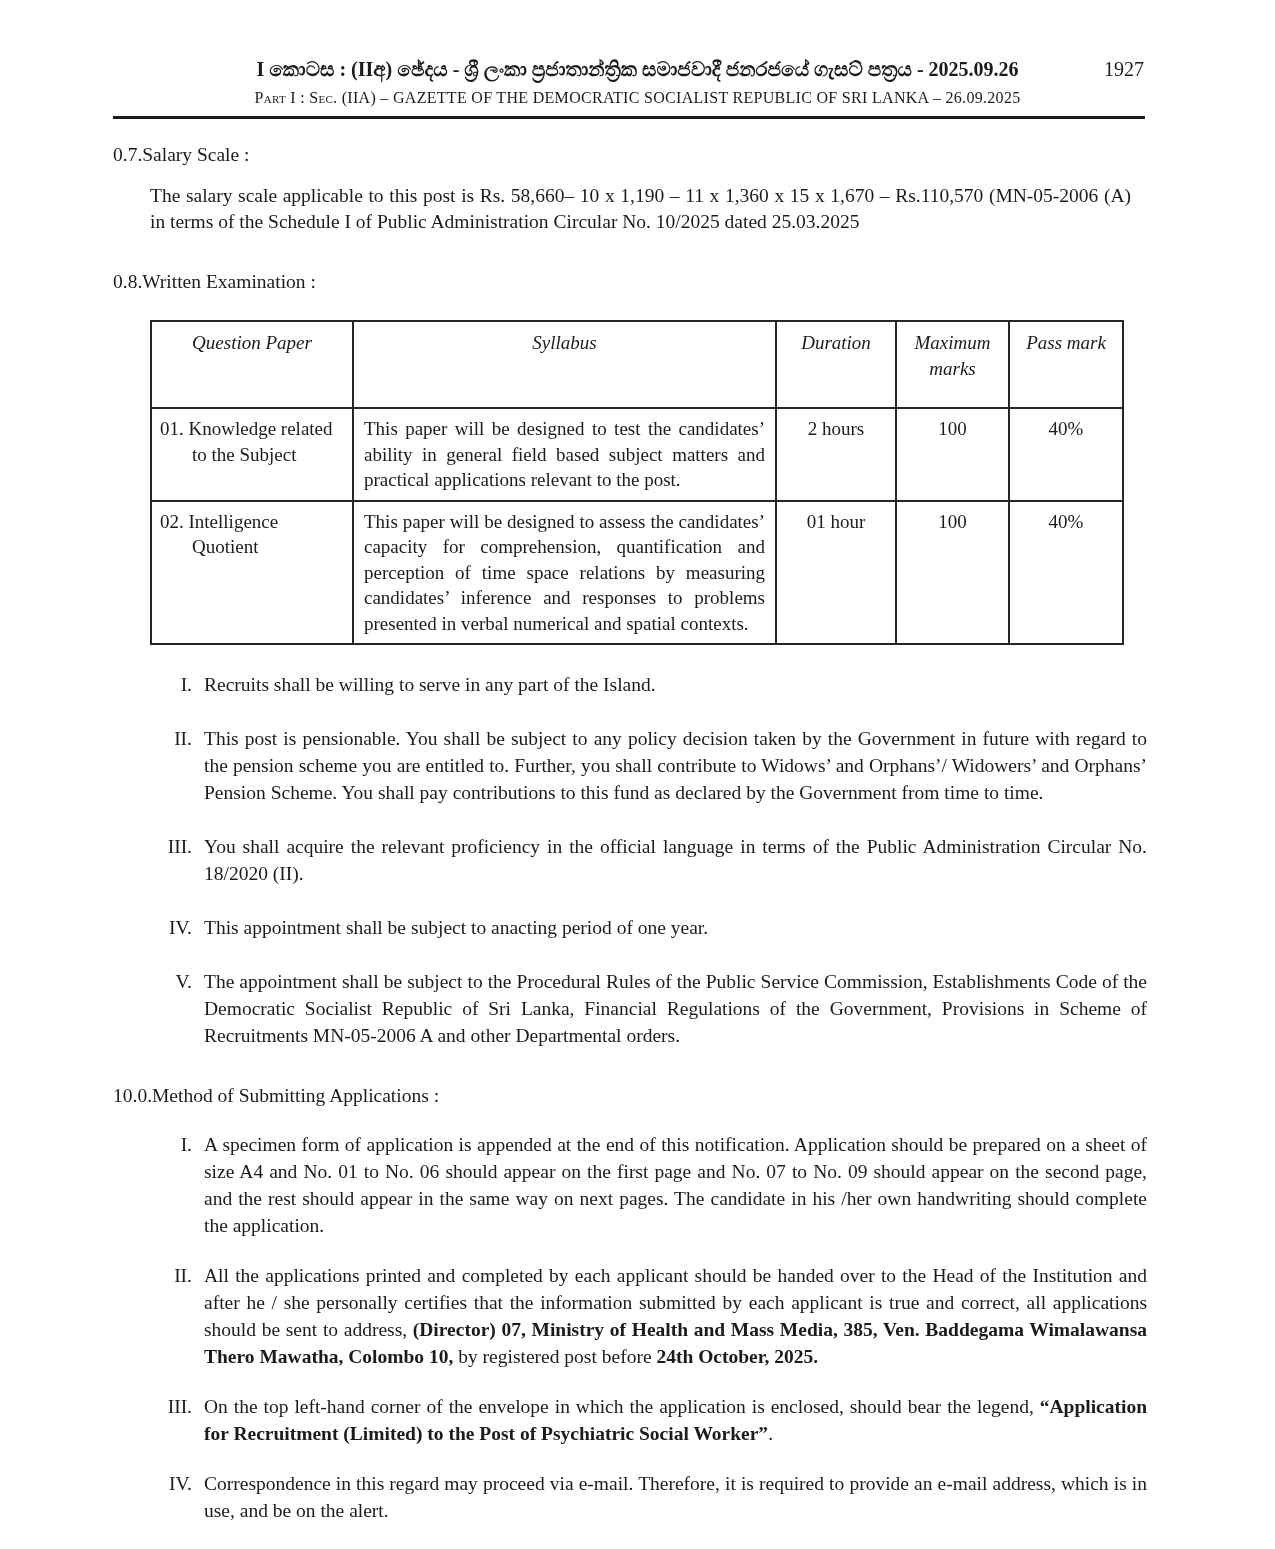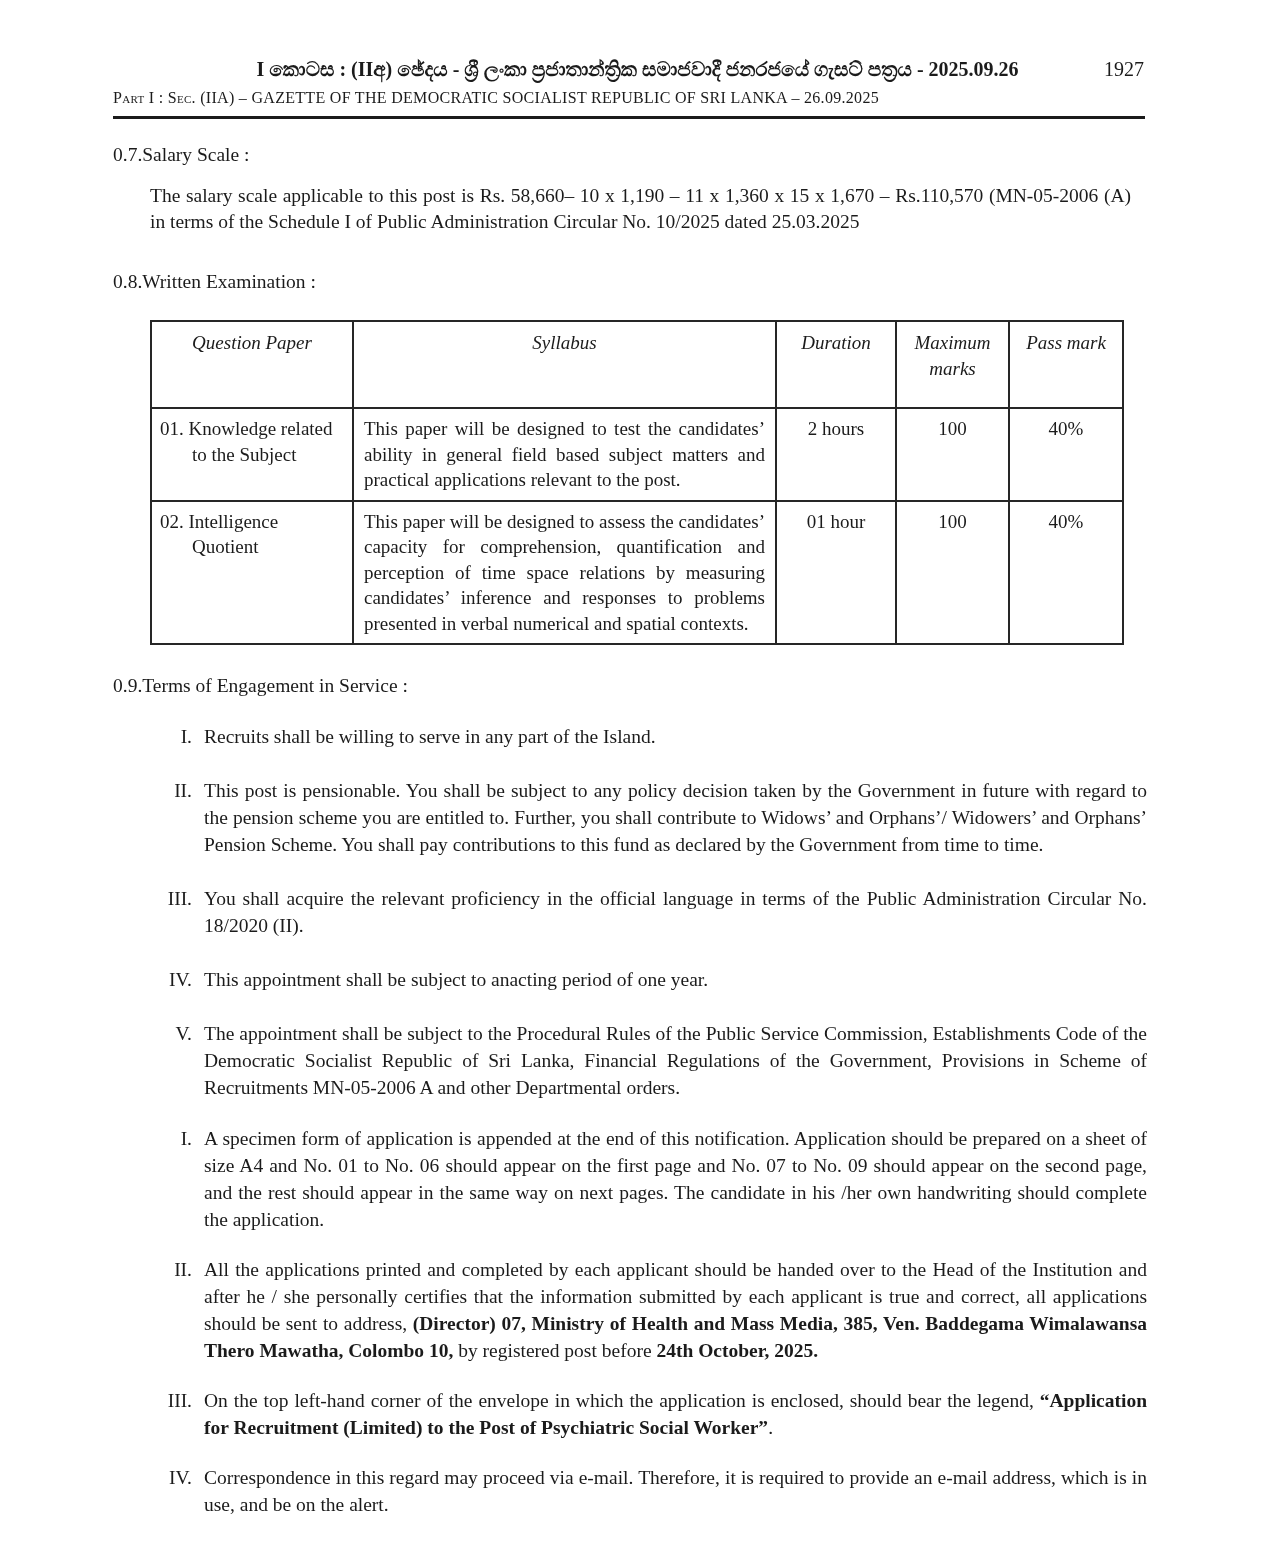--- a/index.html
+++ b/index.html
@@ -24,21 +24,21 @@
     line-height: 26px;
     padding: 0 60px;
   }
   .page-number {
     position: absolute;
     top: 2px; right: 18px;
     font-size: 20px;
     font-weight: normal;
   }
   .english-line {
-    text-align: left;
+    text-align: center;
     font-size: 16px;
     margin-top: 7px;
     font-variant: small-caps;
     letter-spacing: 0.3px;
   }
   .header-rule {
     margin-top: 9px;
     border: none;
     border-top: 3px solid #1b1b1b;
     width: 1032px;
@@ -182,24 +182,20 @@
             </td>
           <td class="syl-cell">This paper will be designed to assess the candidates’ capacity for comprehension, quantification and perception of time space relations by measuring candidates’ inference and responses to problems presented in verbal numerical and spatial contexts.</td>
           <td class="num-cell">01 hour</td>
           <td class="num-cell">100</td>
           <td class="num-cell">40%</td>
         </tr>
       </tbody>
     </table>
   </div>
 
-  <div class="section-heading h-terms">
-    <span class="sec-num">0.9.</span>
-    <span class="sec-title">Terms of Engagement in Service :</span>
-  </div>
 
   <div class="terms-list">
     <div class="rlist-item">
       <span class="numeral">I.</span>
       <span class="itext">Recruits shall be willing to serve in any part of the Island.</span>
     </div>
     <div class="rlist-item">
       <span class="numeral">II.</span>
       <span class="itext">This post is pensionable. You shall be subject to any policy decision taken by the Government in future with regard to the pension scheme you are entitled to. Further, you shall contribute to Widows’ and Orphans’/ Widowers’ and Orphans’ Pension Scheme. You shall pay contributions to this fund as declared by the Government from time to time.</span>
     </div>
@@ -210,20 +206,24 @@
     <div class="rlist-item">
       <span class="numeral">IV.</span>
       <span class="itext">This appointment shall be subject to anacting period of one year.</span>
     </div>
     <div class="rlist-item">
       <span class="numeral">V.</span>
       <span class="itext">The appointment shall be subject to the Procedural Rules of the Public Service Commission, Establishments Code of the Democratic Socialist Republic of Sri Lanka, Financial Regulations of the Government, Provisions in Scheme of Recruitments MN-05-2006 A and other Departmental orders.</span>
     </div>
   </div>
 
+  <div class="section-heading h-method">
+    <span class="sec-num">10.0.</span>
+    <span class="sec-title">Method of Submitting Applications :</span>
+  </div>
 
   <div class="method-list">
     <div class="rlist-item">
       <span class="numeral">I.</span>
       <span class="itext"><span>A specimen form of application is appended at the end of this notification. Application should be prepared on a sheet of size A4 and No. 01 to No. 06 should appear on the first page and No. 07 to No. 09 should appear on the second page, and the rest should appear in the same way on next pages. The candidate in his /her own handwriting should complete the application.</span></span>
     </div>
     <div class="rlist-item">
       <span class="numeral">II.</span>
       <span class="itext"><span>All the applications printed and completed by each applicant should be handed over to the Head of the Institution and after he / she personally certifies that the information submitted by each applicant is true and correct, all applications should be sent to address, </span><b class="seg">(Director) 07, Ministry of Health and Mass Media, 385, Ven. Baddegama Wimalawansa Thero Mawatha, Colombo 10,</b><span> by registered post before </span><b class="seg">24th October, 2025.</b></span>
     </div>

